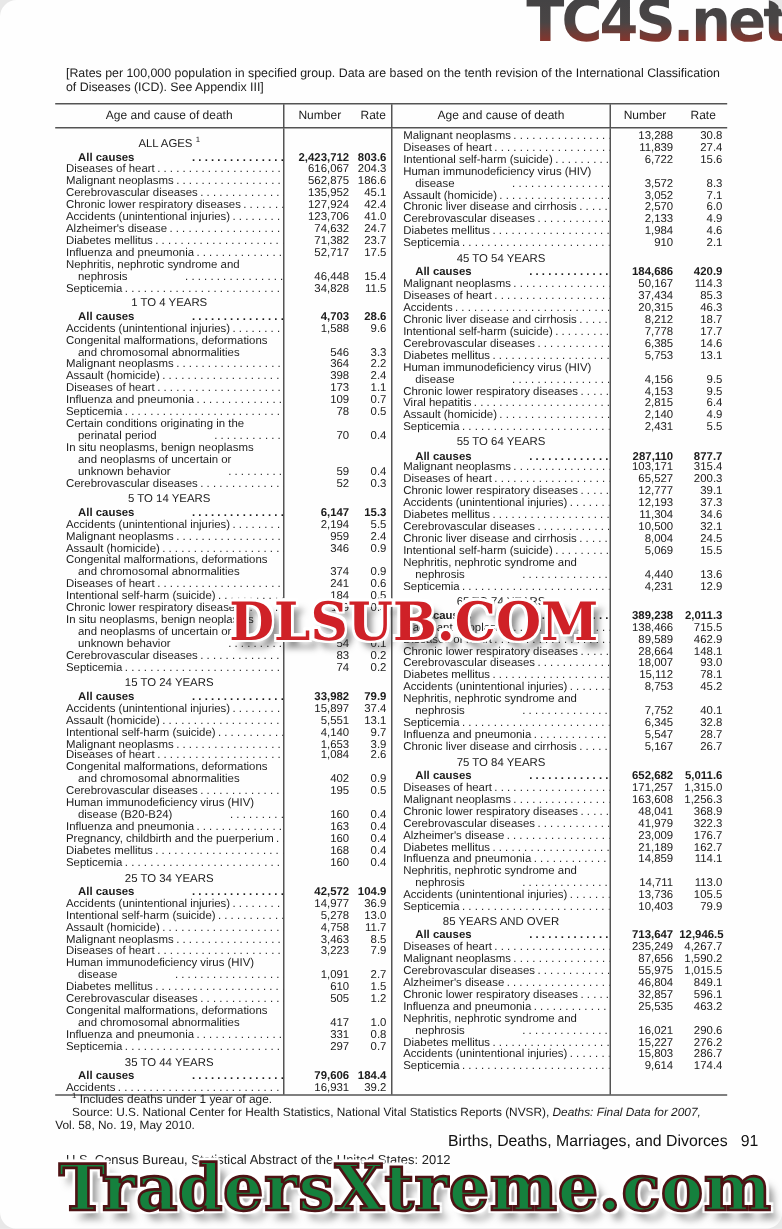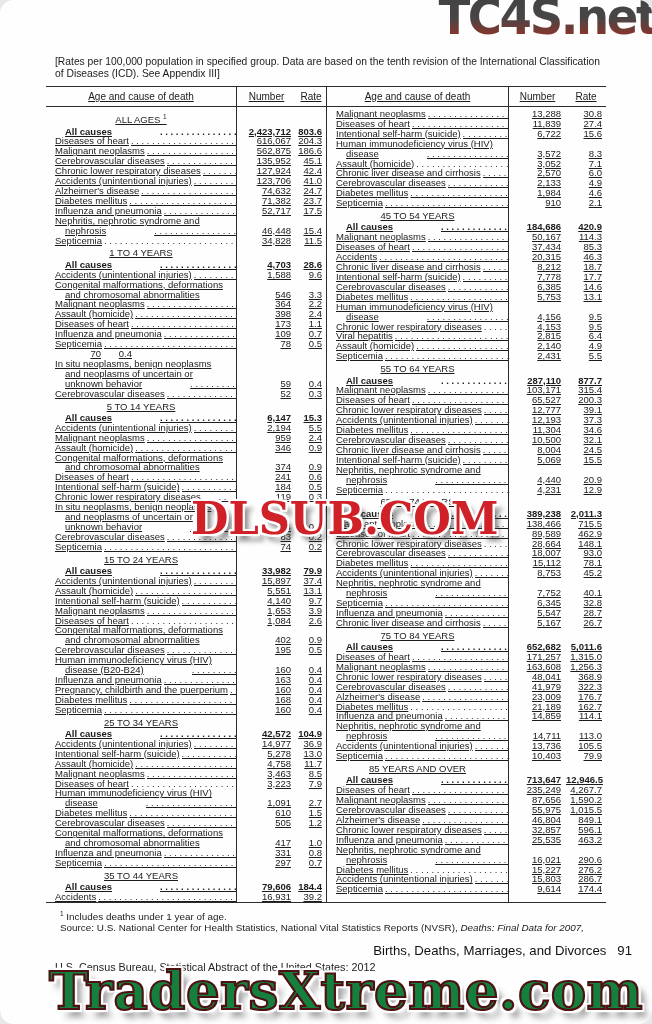--- a/index.html
+++ b/index.html
@@ -4,21 +4,21 @@
 <style>
   html,body{margin:0;padding:0;background:#e8e8e8;}
   .page{position:relative;width:652px;height:1024px;background:#fefefe;overflow:hidden;
         color:#1b1b1b;font-family:"Liberation Sans",sans-serif;border-radius:14px;}
   .title{position:absolute;left:55px;top:36px;width:560px;margin:0;
          font:bold 14.6px/1.1 "Liberation Serif",serif;letter-spacing:.1px;}
   .note{position:absolute;left:55px;top:56px;width:548px;margin:0;
         font-size:10.3px;line-height:1.2;}
   
   .table{position:absolute;left:46px;top:86px;width:560px;
-         border-top:1px solid #2b2b2b;border-bottom:1.5px solid #2b2b2b;font-size:9.5px;text-decoration:underline;}
+         border-top:1px solid #2b2b2b;border-bottom:1.5px solid #2b2b2b;font-size:9.5px;}
   .thead{display:flex;height:19px;border-bottom:1px solid #2b2b2b;font-size:10px;}
   .half{box-sizing:border-box;width:280px;position:relative;}
   .half.right{border-left:1px solid #2b2b2b;}
   .thead .half{display:flex;align-items:center;height:19px;}
   .half.lh{--stub:190px;--num:60px;--rate:30px;}
   .half.rh{--stub:181px;--num:58px;--rate:40px;}
   .h-stub{width:var(--stub);text-align:center;}
   .h-num{width:var(--num);text-align:center;height:100%;display:flex;align-items:center;
          justify-content:center;border-left:1px solid #2b2b2b;box-sizing:border-box;}
   .h-rate{width:var(--rate);text-align:center;}
@@ -277,20 +277,27 @@
             <div class="stub">
               <div class="ln last">
                 <span class="txt">Septicemia</span>
                 <span class="lead"></span>
               </div>
             </div>
             <div class="num">78</div>
             <div class="rate">0.5</div>
           </div>
           <div class="trow">
+            <div class="stub">
+              <div class="ln">Certain conditions originating in the</div>
+              <div class="ln last ind">
+                <span class="txt">perinatal period</span>
+                <span class="lead"></span>
+              </div>
+            </div>
             <div class="num">70</div>
             <div class="rate">0.4</div>
           </div>
           <div class="trow">
             <div class="stub">
               <div class="ln">In situ neoplasms, benign neoplasms</div>
               <div class="ln ind">and neoplasms of uncertain or</div>
               <div class="ln last ind">
                 <span class="txt">unknown behavior</span>
                 <span class="lead"></span>
@@ -1019,21 +1026,21 @@
           </div>
           <div class="trow">
             <div class="stub">
               <div class="ln">Nephritis, nephrotic syndrome and</div>
               <div class="ln last ind">
                 <span class="txt">nephrosis</span>
                 <span class="lead"></span>
               </div>
             </div>
             <div class="num">4,440</div>
-            <div class="rate">20.9</div>
+            <div class="rate">13.6</div>
           </div>
           <div class="trow">
             <div class="stub">
               <div class="ln last">
                 <span class="txt">Septicemia</span>
                 <span class="lead"></span>
               </div>
             </div>
             <div class="num">4,231</div>
             <div class="rate">12.9</div>
@@ -1374,20 +1381,21 @@
             <div class="num">9,614</div>
             <div class="rate">174.4</div>
           </div>
         </div>
     </div>
   </div>
 
   <div class="fns">
     <div class="fn"><sup>1</sup><span> Includes deaths under 1 year of age.</span></div>
     <div class="src"><span>Source: U.S. National Center for Health Statistics, National Vital Statistics Reports (NVSR), </span><i>Deaths: Final Data for 2007,</i></div>
+    <div class="src2">Vol. 58, No. 19, May 2010.</div>
   </div>
 
   <div class="chapter">
     <span>Births, Deaths, Marriages, and Divorces</span>
     <span>91</span>
   </div>
   <div class="census">U.S. Census Bureau, Statistical Abstract of the United States: 2012</div>
 
   <div class="wm-center">DLSUB.COM</div>
   <div class="wm-bottom">TradersXtreme.com</div>

